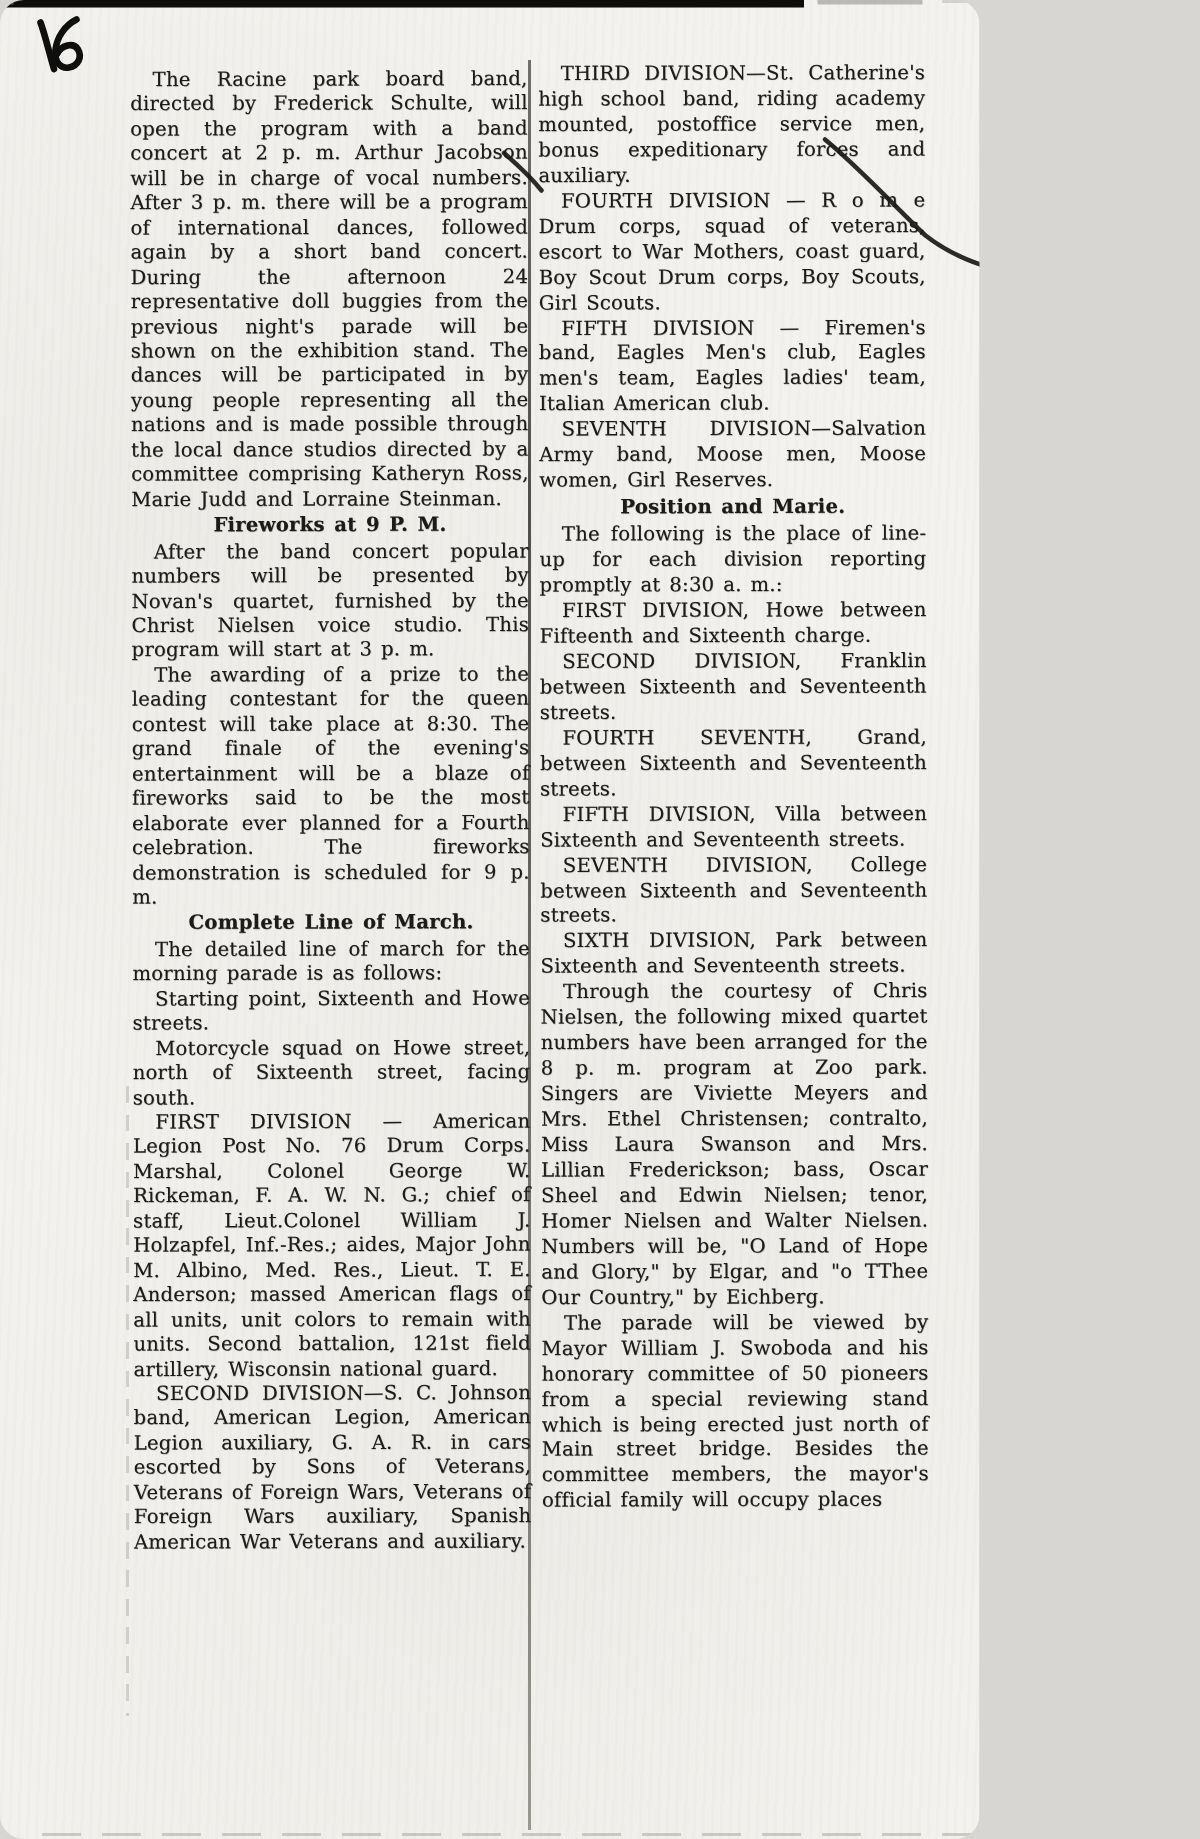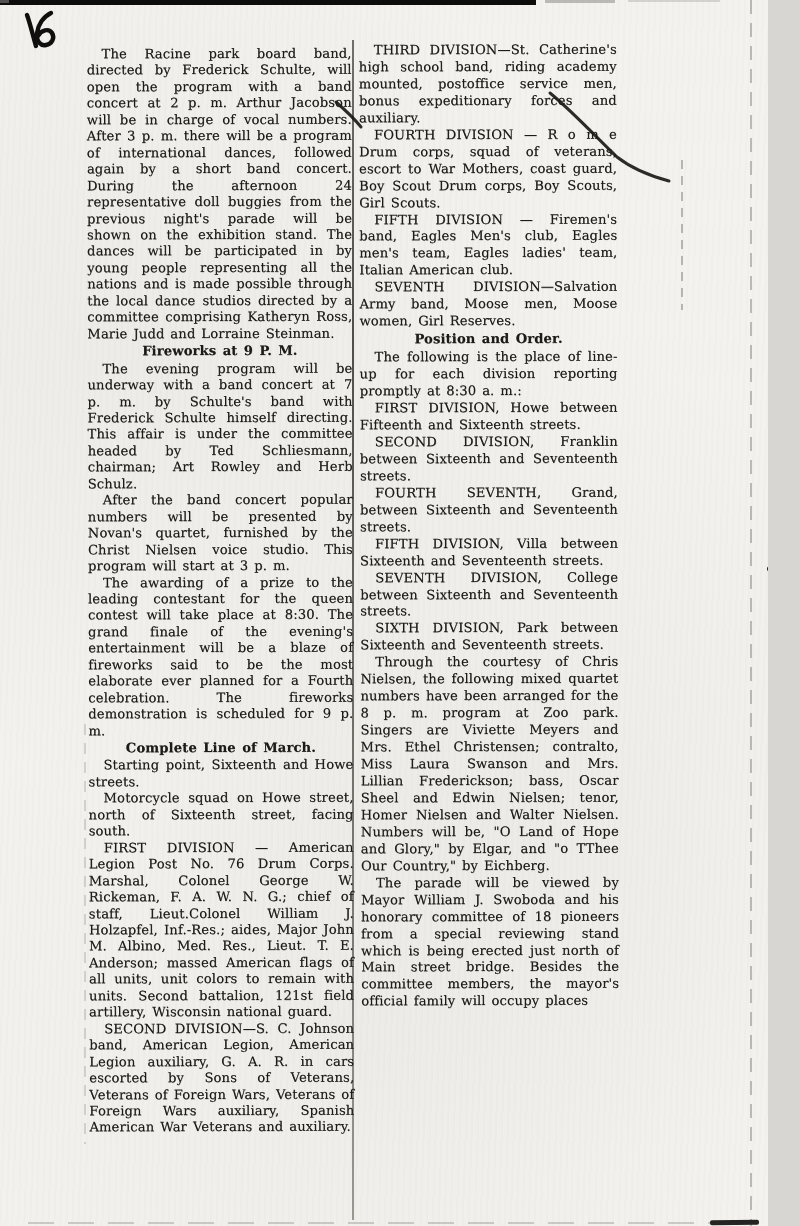--- a/index.html
+++ b/index.html
@@ -1,25 +1,26 @@
 <!DOCTYPE html>
 <html><head>
 <meta charset="utf-8">
 <style>
   html,body{margin:0;padding:0;background:#d8d6d2;}
   #scan{
-    position:relative;width:768px;height:1226px;overflow:hidden;
+    position:relative;width:653px;height:1226px;overflow:hidden;
     background:#f3f2ee;
     background-image:
       radial-gradient(circle at 20% 28%, rgba(110,108,100,0.05), transparent 42%),
       radial-gradient(circle at 68% 62%, rgba(110,108,100,0.045), transparent 46%),
       radial-gradient(circle at 45% 85%, rgba(110,108,100,0.04), transparent 40%),
       repeating-linear-gradient(92deg, rgba(120,118,110,0.025) 0 2px, transparent 2px 6px);
     font-family:"DejaVu Serif","Liberation Serif",serif;
     color:#1c1b19;
+    border-radius:16px;
   }
   .col{
     position:absolute;
     font-size:13.1px;
     line-height:16.45px;
     word-spacing:1.6px;
     letter-spacing:0.15px;
     text-shadow:0.25px 0.3px 0.45px rgba(28,27,25,0.55);
     transform:rotate(-0.15deg);
   }
@@ -88,39 +89,39 @@
   <svg class="overlay" width="800" height="1226" viewBox="0 0 800 1226">
     <g fill="none" stroke="#151514" stroke-linecap="round" opacity="0.9">
       <path d="M 550 93 C 572 111 598 139 617 157 C 635 171 654 177 669 181" stroke-width="3"></path>
       <path d="M 336 102 C 344 109 353 117 361 127" stroke-width="3"></path>
     </g>
   </svg>
 
   <div class="col" id="col-left">
       <p class="para">The Racine park board band, directed by Frederick Schulte, will open the program with a band concert at 2 p. m. Arthur Jacobson will be in charge of vocal numbers. After 3 p. m. there will be a program of international dances, followed again by a short band concert. During the afternoon 24 representative doll buggies from the previous night's parade will be shown on the exhibition stand. The dances will be participated in by young people representing all the nations and is made possible through the local dance studios directed by a committee comprising Katheryn Ross, Marie Judd and Lorraine Steinman.</p>
       <p class="heading">Fireworks at 9 P. M.</p>
-      <p class="para">The evening program will be underway with a band concert at 7 p. m. by Schulte's band with Frederick Schulte himself directing. This affair is under the committee headed by Ted Schliesmann, chairman; Art Rowley and Herb Schulz.</p>
       <p class="para">After the band concert popular numbers will be presented by Novan's quartet, furnished by the Christ Nielsen voice studio. This program will start at 3 p. m.</p>
       <p class="para">The awarding of a prize to the leading contestant for the queen contest will take place at 8:30. The grand finale of the evening's entertainment will be a blaze of fireworks said to be the most elaborate ever planned for a Fourth celebration. The fireworks demonstration is scheduled for 9 p. m.</p>
       <p class="heading">Complete Line of March.</p>
+      <p class="para">The detailed line of march for the morning parade is as follows:</p>
       <p class="para">Starting point, Sixteenth and Howe streets.</p>
       <p class="para">Motorcycle squad on Howe street, north of Sixteenth street, facing south.</p>
       <p class="para">FIRST DIVISION — American Legion Post No. 76 Drum Corps. Marshal, Colonel George W. Rickeman, F. A. W. N. G.; chief of staff, Lieut.Colonel William J. Holzapfel, Inf.-Res.; aides, Major John M. Albino, Med. Res., Lieut. T. E. Anderson; massed American flags of all units, unit colors to remain with units. Second battalion, 121st field artillery, Wisconsin national guard.</p>
       <p class="para">SECOND DIVISION—S. C. Johnson band, American Legion, American Legion auxiliary, G. A. R. in cars escorted by Sons of Veterans, Veterans of Foreign Wars, Veterans of Foreign Wars auxiliary, Spanish American War Veterans and auxiliary.</p>
     </div>
   <div class="col" id="col-right">
       <p class="para">THIRD DIVISION—St. Catherine's high school band, riding academy mounted, postoffice service men, bonus expeditionary forces and auxiliary.</p>
       <p class="para">FOURTH DIVISION — R o m e Drum corps, squad of veterans, escort to War Mothers, coast guard, Boy Scout Drum corps, Boy Scouts, Girl Scouts.</p>
       <p class="para">FIFTH DIVISION — Firemen's band, Eagles Men's club, Eagles men's team, Eagles ladies' team, Italian American club.</p>
       <p class="para">SEVENTH DIVISION—Salvation Army band, Moose men, Moose women, Girl Reserves.</p>
-      <p class="heading">Position and Order.</p>
+      <p class="heading">Position and Marie.</p>
       <p class="para">The following is the place of line-up for each division reporting promptly at 8:30 a. m.:</p>
-      <p class="para">FIRST DIVISION, Howe between Fifteenth and Sixteenth streets.</p>
+      <p class="para">FIRST DIVISION, Howe between Fifteenth and Sixteenth charge.</p>
       <p class="para">SECOND DIVISION, Franklin between Sixteenth and Seventeenth streets.</p>
       <p class="para">FOURTH SEVENTH, Grand, between Sixteenth and Seventeenth streets.</p>
       <p class="para">FIFTH DIVISION, Villa between Sixteenth and Seventeenth streets.</p>
       <p class="para">SEVENTH DIVISION, College between Sixteenth and Seventeenth streets.</p>
       <p class="para">SIXTH DIVISION, Park between Sixteenth and Seventeenth streets.</p>
       <p class="para">Through the courtesy of Chris Nielsen, the following mixed quartet numbers have been arranged for the 8 p. m. program at Zoo park. Singers are Viviette Meyers and Mrs. Ethel Christensen; contralto, Miss Laura Swanson and Mrs. Lillian Frederickson; bass, Oscar Sheel and Edwin Nielsen; tenor, Homer Nielsen and Walter Nielsen. Numbers will be, "O Land of Hope and Glory," by Elgar, and "o TThee Our Country," by Eichberg.</p>
-      <p class="para">The parade will be viewed by Mayor William J. Swoboda and his honorary committee of 18 pioneers from a special reviewing stand which is being erected just north of Main street bridge. Besides the committee members, the mayor's official family will occupy places</p>
+      <p class="para">The parade will be viewed by Mayor William J. Swoboda and his honorary committee of 50 pioneers from a special reviewing stand which is being erected just north of Main street bridge. Besides the committee members, the mayor's official family will occupy places</p>
     </div>
 
 </div>
 
 </body></html>

